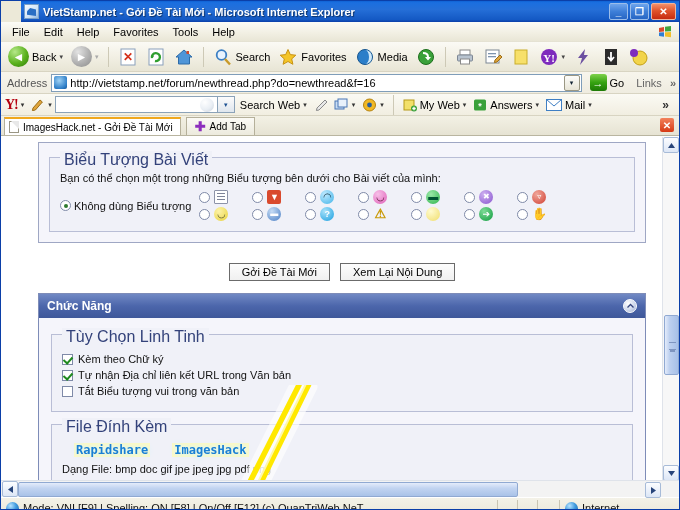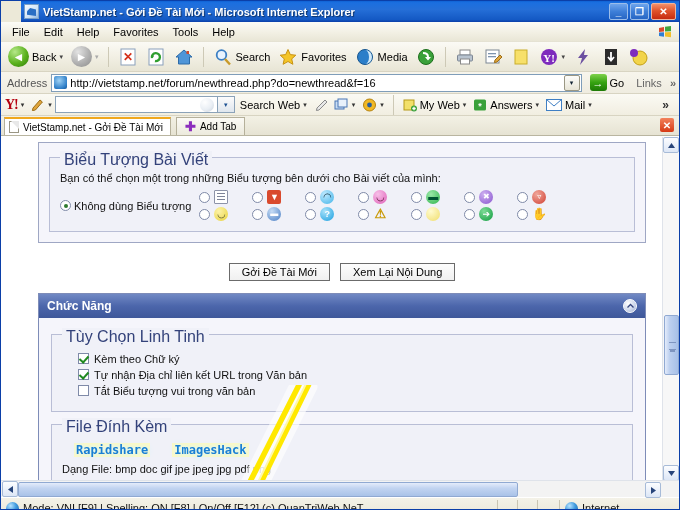--- a/index.html
+++ b/index.html
@@ -293,21 +293,21 @@
   }
   .cnbody { background:#f5f5fb; padding:10px 12px 14px 12px; }
   .check {
     width:11px;height:11px;background:#fff;border:1px solid #7f8aa8;
     display:inline-block;position:relative;flex:0 0 auto;
   }
   .check.on:after{
     content:"";position:absolute;left:2px;top:0px;width:4px;height:7px;
     border:solid #1f8a1f;border-width:0 2px 2px 0;transform:rotate(42deg);
   }
-  .crow{display:flex;align-items:flex-start;gap:5px;margin:4px 16px; font-size:11px; color:#111;}
+  .crow{display:flex;align-items:flex-end;gap:5px;margin:4px 0; font-size:11px; color:#111;}
 
   .filefs { margin-top:12px; }
   .glowlinks { display:flex; gap:22px; margin:4px 0 6px 12px; }
   .glow {
     font-family:"DejaVu Sans Mono", monospace;
     font-weight:bold; font-size:12px; color:#1a7fd4;
     background:#fef9c3;
     text-shadow:0 0 4px #dff8ff, 0 0 7px #c8f2ff;
     letter-spacing:0px;
     padding:0 2px;
@@ -624,21 +624,21 @@
       <span>Mail</span>
       <span class="chev">▾</span>
     </span>
     <span style="flex:1"></span>
     <span style="font-weight:bold;font-size:12px;color:#333;padding-right:6px">»</span>
   </div>
 
   <div class="tabbar">
     <div class="tab">
       <span class="pg"></span>
-      <span>VietStamp.net - Gởi Đề Tài Mới</span>
+      <span>ImagesHack.net - Gởi Đề Tài Mới</span>
     </div>
     <div class="addtab">
       <span class="plus">✚</span>
       <span>Add Tab</span>
     </div>
     <div class="tabclose">
         <span>✕</span>
       </div>
   </div>
 

